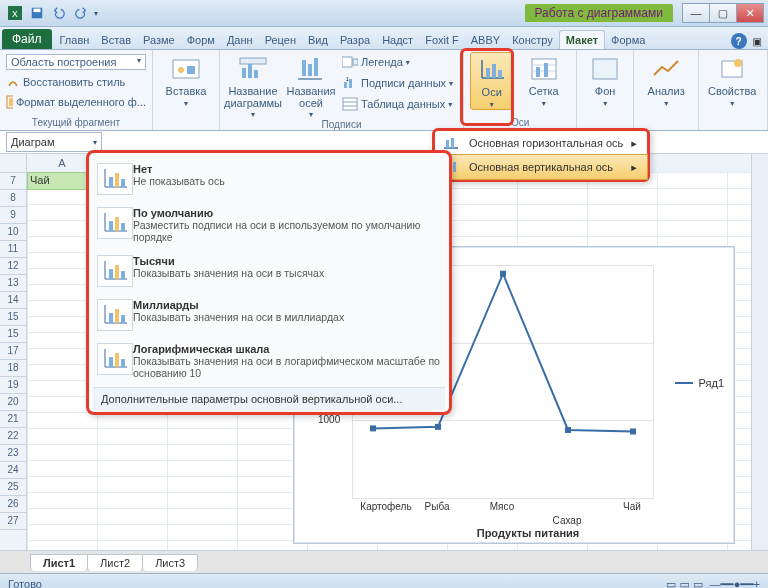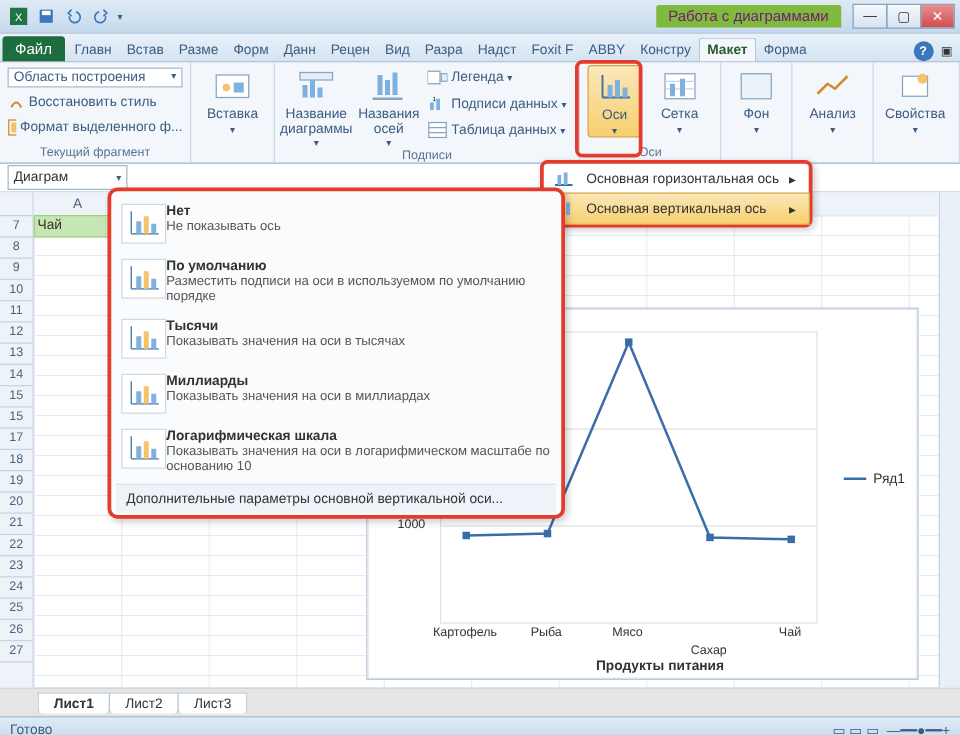--- a/index.html
+++ b/index.html
@@ -362,21 +362,21 @@
             <rect x="147" y="4.73333333333332" width="6" height="6" fill="#3a6da8"></rect>
             <rect x="212" y="160.94666666666666" width="6" height="6" fill="#3a6da8"></rect>
             <rect x="277" y="162.49333333333334" width="6" height="6" fill="#3a6da8"></rect>
           </svg>
       </div>
       <div id="yticks">
           <div style="position: absolute; left: 24px; top: 166.667px; font-size: 10px;">1000</div>
           <div style="position: absolute; left: 24px; top: 89.3333px; font-size: 10px;">2000</div>
         </div>
       <div id="xticks">
-          <div style="position: absolute; top: 254px; left: 50px; width: 56px; text-align: center; font-size: 10px;">Картофель</div>
+          <div style="position: absolute; top: 254px; left: 64px; width: 56px; text-align: center; font-size: 10px;">Картофель</div>
           <div style="position: absolute; top: 254px; left: 115px; width: 56px; text-align: center; font-size: 10px;">Рыба</div>
           <div style="position: absolute; top: 254px; left: 180px; width: 56px; text-align: center; font-size: 10px;">Мясо</div>
           <div style="position: absolute; top: 268px; left: 245px; width: 56px; text-align: center; font-size: 10px;">Сахар</div>
           <div style="position: absolute; top: 254px; left: 310px; width: 56px; text-align: center; font-size: 10px;">Чай</div>
         </div>
       <div class="legend">
           <span class="sw"></span>
           <span>Ряд1</span>
         </div>
       <div class="xlab">Продукты питания</div>

